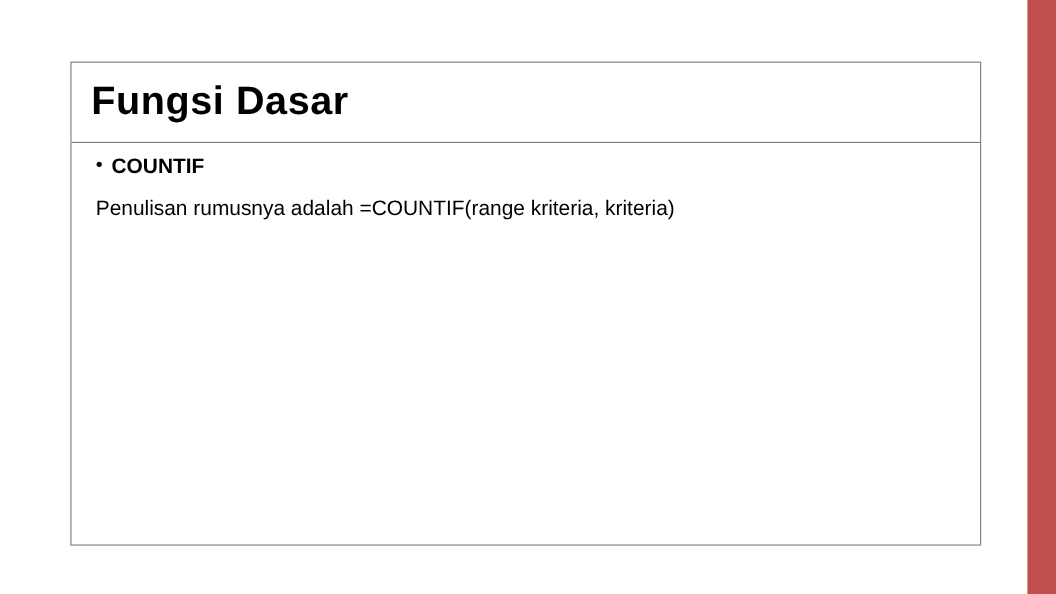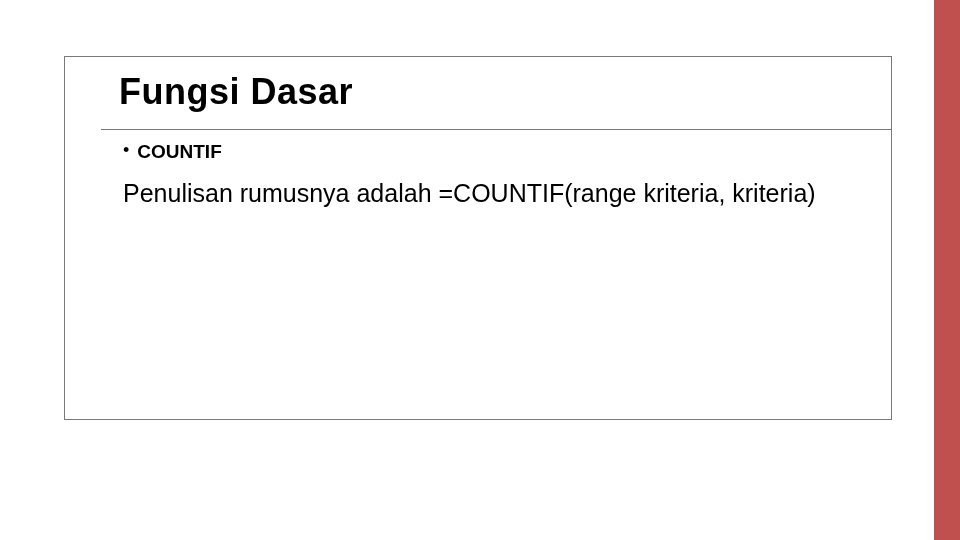--- a/index.html
+++ b/index.html
@@ -23,24 +23,23 @@
     right: 0;
     width: 26px;
     height: 540px;
     background: #c0504d;
   }
   .content-frame {
     position: absolute;
     left: 64px;
     top: 56px;
     width: 828px;
-    height: 364px;
+    height: 440px;
     border: 1px solid #7a7a7a;
     box-sizing: border-box;
-    padding-left: 36px;
   }
   .title-row {
     border-bottom: 1px solid #7a7a7a;
     padding: 14px 18px 16px 18px;
   }
   .title-row h1 {
     margin: 0;
     font-size: 36px;
     font-weight: bold;
     color: #000;
@@ -71,21 +70,21 @@
   .para {
     text-align: justify;
     text-justify: inter-word;
     margin-bottom: 48px;
     font-size: 25px;
     font-weight: 500;
   }
   .para2 {
     text-align: justify;
     text-justify: inter-word;
-    font-size: 25px;
+    font-size: 19px;
     font-weight: 500;
   }
 </style>
 </head>
 <body>
 
 <div class="slide">
   <div class="accent-bar"></div>
 
   <div class="content-frame">

